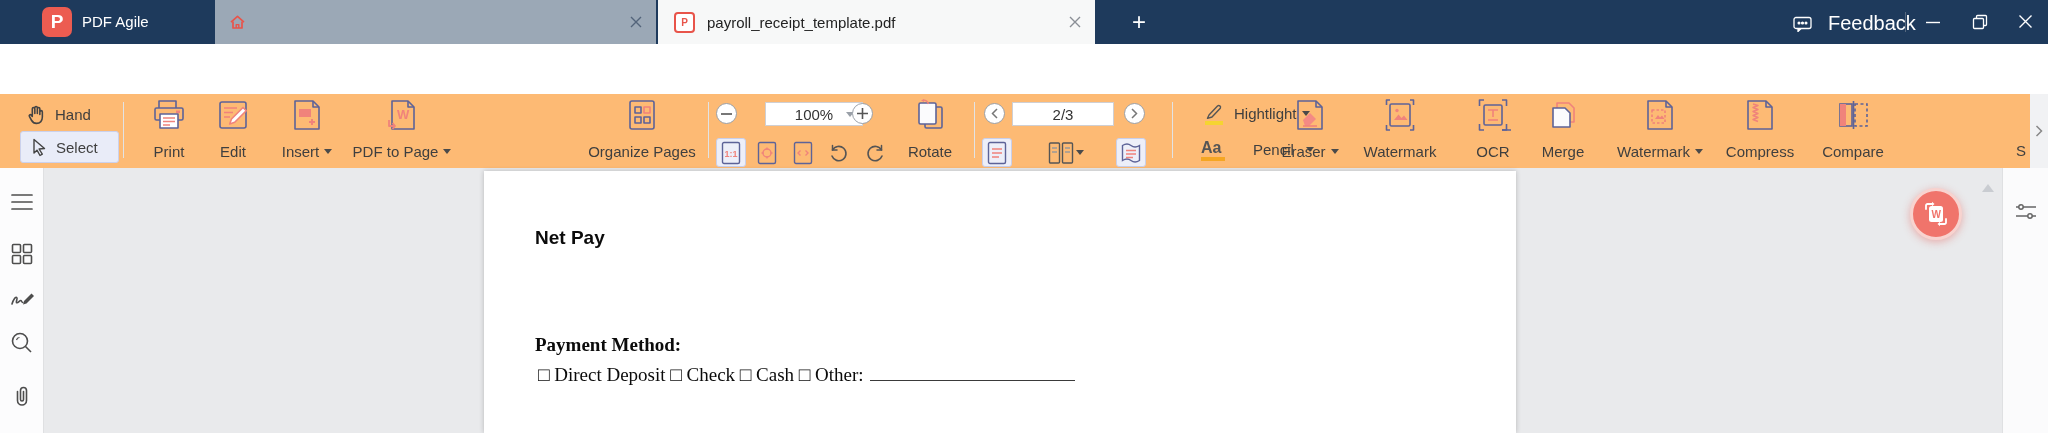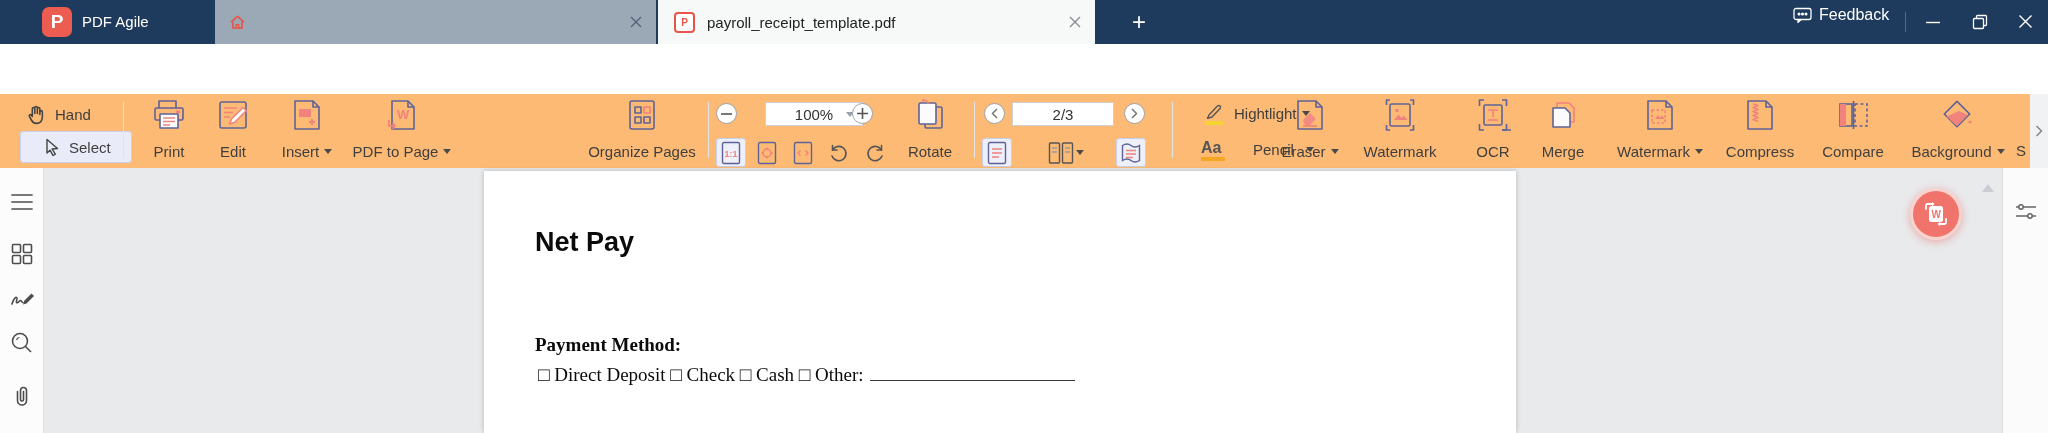--- a/index.html
+++ b/index.html
@@ -15,21 +15,21 @@
   .appname{position:absolute;left:82px;top:13px;color:#fff;font-size:15px;}
   .tab{position:absolute;top:0;height:44px;display:flex;align-items:center;}
   .tab-start{left:215px;width:441px;background:#9BA8B6;}
   .tab-doc{left:658px;width:437px;background:#F7F8F8;}
   .tab-label{font-size:15px;color:#2E2E2E;}
   .tab-start .tab-label{position:absolute;left:0;right:0;text-align:center;}
   .tab-x{position:absolute;right:14px;top:16px;}
   .pdficon{width:17px;height:17px;border:2px solid #E8544A;border-radius:4px;color:#E8544A;
            font-size:10px;font-weight:bold;display:flex;align-items:center;justify-content:center;background:#fff;}
   .plus{position:absolute;left:1132px;top:10px;color:#fff;font-size:24px;font-weight:300;line-height:24px;cursor:default;}
-  .feedback{position:absolute;left:1793px;top:6px;display:flex;align-items:center;gap:7px;color:#fff;font-size:16px;}
+  .feedback{position:absolute;left:1793px;top:12px;display:flex;align-items:center;gap:16px;color:#fff;font-size:20px;}
   .winbtn{position:absolute;top:14px;}
 
   
   .menubar{position:absolute;left:0;top:44px;width:2048px;height:50px;background:#fff;}
   .vsep{position:absolute;width:1px;background:#E2E3E5;}
   .menu-item{position:absolute;top:58px;height:20px;font-size:15px;color:#3C3C3C;line-height:20px;cursor:default;}
   .menu-item.active{color:#E8544A;}
   .menu-item.active::after{content:"";position:absolute;left:-2px;right:-2px;top:28px;height:3px;
                            background:#E8544A;border-radius:2px;}
   .qicon{position:absolute;top:56px;}
@@ -65,21 +65,21 @@
            display:flex;align-items:center;justify-content:center;}
 
   
   .content{position:absolute;left:0;top:168px;width:2048px;height:265px;background:#E9EAEC;}
   .sidebar{position:absolute;left:0;top:0;width:43px;height:265px;background:#FCFCFD;border-right:1px solid #DFE0E2;}
   .sbic{position:absolute;left:10px;}
   .rightpanel{position:absolute;left:2002px;top:0;width:46px;height:265px;background:#FBFBFC;border-left:1px solid #DFE0E2;}
   .page{position:absolute;left:484px;top:3px;width:1032px;height:262px;background:#fff;
         box-shadow:0 0 5px rgba(0,0,0,.22);}
   .doc-h1{position:absolute;left:51px;top:56px;font-family:"Liberation Sans",sans-serif;
-          font-weight:bold;font-size:27px;color:#0b0b0b;}
+          font-weight:bold;font-size:19px;color:#0b0b0b;}
   .doc-line{position:absolute;left:51px;font-family:"Liberation Serif",serif;font-size:19px;color:#0b0b0b;white-space:nowrap;}
   .doc-bold{font-weight:bold;}
   .blank{display:inline-block;border-bottom:1.5px solid #3a3a3a;height:16px;vertical-align:baseline;margin-left:6px;}
   .fab{position:absolute;left:1910px;top:20px;width:52px;height:52px;border-radius:50%;background:#F0746B;
        border:3px solid #F8D3CF;box-sizing:border-box;display:flex;align-items:center;justify-content:center;
        box-shadow:0 2px 8px rgba(228,96,88,.45);}
   .scrolltri{position:absolute;left:1982px;top:16px;width:0;height:0;border-left:6px solid transparent;
              border-right:6px solid transparent;border-bottom:8px solid #C9CCD1;}
 </style>
 </head>
@@ -259,21 +259,21 @@
   <div class="ribbon">
 
     <div class="toolrow" style="left:25px;top:8px;height:24px">
       <span>
         <svg width="23" height="23" viewBox="0 0 22 22" fill="none" stroke="#444" stroke-width="1.5" stroke-linecap="round" stroke-linejoin="round">
             <path d="M7 12V5.5a1.2 1.2 0 0 1 2.4 0V10m0-5.5a1.2 1.2 0 0 1 2.4 0V10m0-4.5a1.2 1.2 0 0 1 2.4 0V11m0-2.5a1.2 1.2 0 0 1 2.4 0v5c0 3.5-2.1 6-5.6 6-2.5 0-3.7-1-4.8-3l-2-3.7c-.6-1.2.8-2.2 1.8-1.2l1 1.2"></path>
           </svg>
       </span>
       <span>Hand</span>
     </div>
-    <div class="toolrow selbox" style="left:20px;top:37px;width:89px;height:30px;padding-left:21px">
+    <div class="toolrow selbox" style="left:20px;top:37px;width:89px;height:30px;padding-left:8px">
       <span>
         <svg width="20" height="20" viewBox="0 0 20 20" fill="none" stroke="#444" stroke-width="1.4" stroke-linejoin="round">
             <path d="M5 2.5l10.5 9-5.4.5 3.2 5.2-2.3 1.3-3-5.3L5 16z"></path>
           </svg>
       </span>
       <span>Select</span>
     </div>
 
     <div class="vsep ribsep" style="left:123px"></div>
 
@@ -548,34 +548,20 @@
         <svg width="36" height="34" viewBox="0 0 36 34" fill="none" stroke-width="1.6">
             <rect x="5" y="6" width="12" height="22" stroke="#5D6398"></rect>
             <rect x="5" y="6" width="6" height="22" fill="#F0837B" stroke="none"></rect>
             <rect x="20" y="6" width="12" height="22" stroke="#5D6398" stroke-dasharray="3 2.5"></rect>
             <path d="M18.5 3v28" stroke="#5D6398"></path>
           </svg>
       </span>
       <span class="lbl">Compare</span>
     </div>
 
-    <div class="bigbtn" style="left:1905px;width:106px">
-      <span>
-        <svg width="36" height="34" viewBox="0 0 36 34" fill="none" stroke="#5D6398" stroke-width="1.6" stroke-linejoin="round">
-            <rect x="8" y="7" width="18" height="18" transform="rotate(45 17 16)"></rect>
-            <path d="M6.5 18.5 17 27.5 28 17l-9-4z" fill="#F0837B" stroke="none" transform="rotate(0)"></path>
-            <path d="M10 22l7 6 7.5-7.5-12-3z" fill="#F0837B" stroke="none"></path>
-            <circle cx="30" cy="24" r="1.6" fill="#F0837B" stroke="none"></circle>
-          </svg>
-      </span>
-      <span class="lbl">
-          <span>Background</span>
-          <i class="dd"></i>
-        </span>
-    </div>
 
     <span class="lbl abs" style="left:2016px;top:48px;font-size:15px;color:#3F3F3F">S</span>
 
     <div class="ovstrip">
       <svg width="8" height="12" viewBox="0 0 8 12" fill="none" stroke="#888" stroke-width="1.5">
           <path d="M1.5 1 6.5 6l-5 5"></path>
         </svg>
     </div>
   </div>
 

